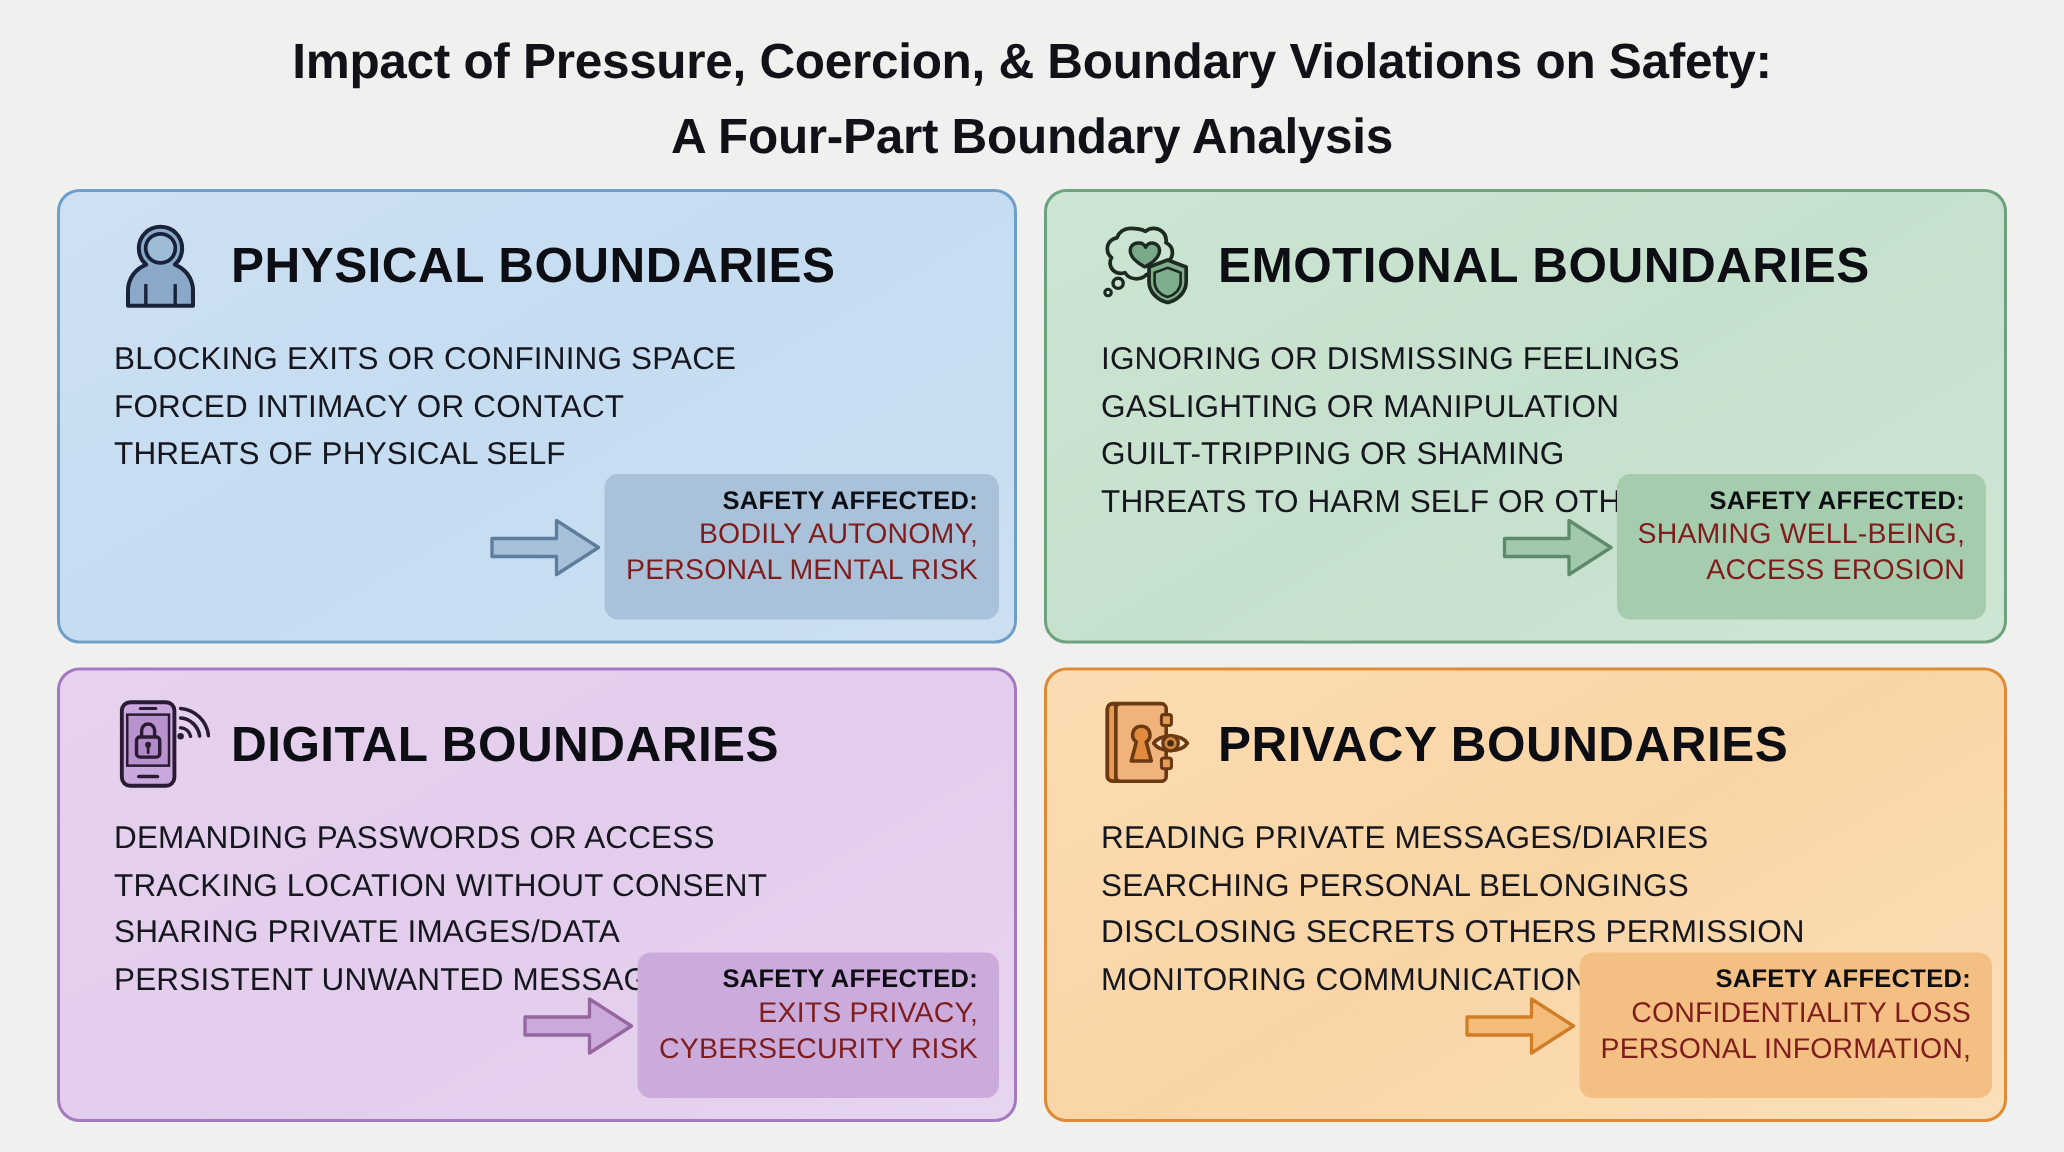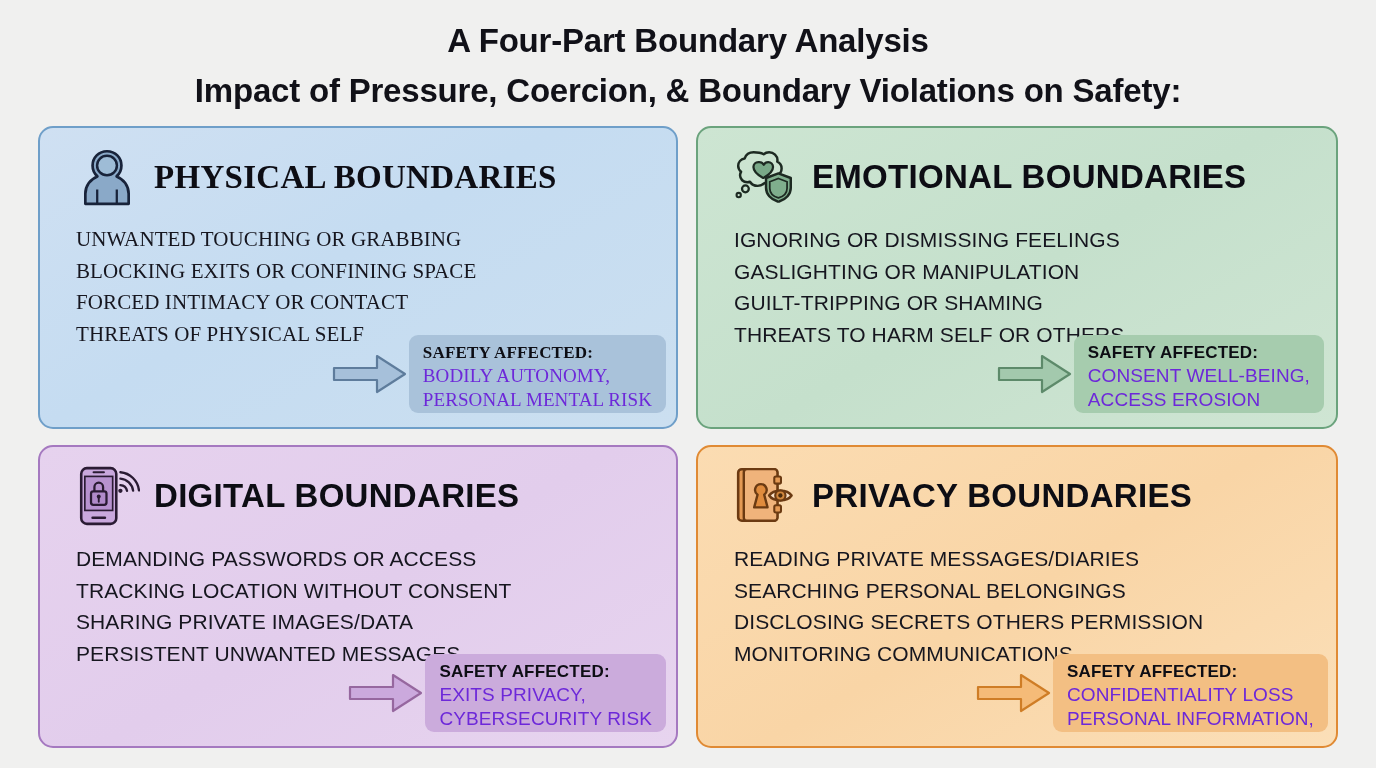--- a/index.html
+++ b/index.html
@@ -46,21 +46,21 @@
   }
 
   .card {
     position:relative;
     border-radius:15px;
     border:2px solid;
     overflow:hidden;
   }
 
   
-  .card.physical  { background:linear-gradient(150deg,#cfe0f2 0%,#c5dcf1 45%,#cbdff0 100%); border-color:#6f9fc9;font-family:Liberation Serif, serif; }
+  .card.physical  { background:linear-gradient(150deg,#cfe0f2 0%,#c5dcf1 45%,#cbdff0 100%); border-color:#6f9fc9; }
   .card.emotional { background:linear-gradient(150deg,#cde5d2 0%,#c5e0cc 50%,#cfe5d3 100%); border-color:#6ba37d; }
   .card.digital   { background:linear-gradient(150deg,#e6d2ee 0%,#e2cdec 50%,#e7d4ef 100%); border-color:#a579c0; }
   .card.privacy   { background:linear-gradient(150deg,#fbdcb2 0%,#f9d5a6 50%,#fbdfb8 100%); border-color:#e08a34; }
 
   
   .card-head {
     display:flex;
     align-items:center;
     gap:14px;
     padding:16px 0 0 34px;
@@ -100,77 +100,76 @@
     right:0;
     bottom:14px;
     display:flex;
     align-items:center;
     gap:0px;
   }
   .arrow { width:78px; height:46px; flex:0 0 78px; display:block; }
 
   .safety-badge {
     border-radius:9px;
-    padding:7px 14px 1px 14px;
-    text-align:left;
+    padding:7px 14px 20px 14px;
+    text-align:right;
     min-width:226px;
   }
   .safety-label {
     display:block;
     font-size:17px;
     font-weight:700;
     letter-spacing:0.2px;
     line-height:22px;
     color:#0d0d14;
     white-space:nowrap;
   }
   .safety-value {
     display:block;
     font-size:19px;
     line-height:24px;
     letter-spacing:0.1px;
-    color:#6d28d9;
+    color:#7f1d1d;
     white-space:nowrap;
   }
 
   .physical  .safety-badge { background:#a9c2da; }
   .emotional .safety-badge { background:#a6ccae; }
   .digital   .safety-badge { background:#cbabdc; }
   .privacy   .safety-badge { background:#f3bf83; }
 
   
   .physical  .safety-row { right:10px; }
   .emotional .safety-row { right:12px; }
   .digital   .safety-row { right:10px; }
   .privacy   .safety-row { right:8px; }
 </style>
 </head>
 <body>
 
 <div class="title-block">
+  <div class="title-line">Impact of Pressure, Coercion, &amp; Boundary Violations on Safety:</div>
   <div class="title-line">A Four-Part Boundary Analysis</div>
-  <div class="title-line">Impact of Pressure, Coercion, &amp; Boundary Violations on Safety:</div>
 </div>
 
 <div class="grid">
 
   <div class="card physical">
     <div class="card-head">
       <span class="card-icon">
         <svg viewBox="0 0 64 64">
           <path d="M32 7c-8 0-14 6.2-14 13.9 0 4.2 1.8 8 4.7 10.5C16 34 11 40.4 11 48.2V58h42v-9.8c0-7.8-5-14.2-11.7-16.8 2.9-2.5 4.7-6.3 4.7-10.5C46 13.2 40 7 32 7z" fill="#8aa9c8" stroke="#18233a" stroke-width="2.6" stroke-linejoin="round"></path>
           <path d="M32 11.5c-5.4 0-9.6 4.2-9.6 9.4 0 5.2 4.2 9.4 9.6 9.4s9.6-4.2 9.6-9.4c0-5.2-4.2-9.4-9.6-9.4z" fill="#9ebcd6" stroke="#18233a" stroke-width="2.4"></path>
           <line x1="22.5" y1="44" x2="22.5" y2="58" stroke="#18233a" stroke-width="2.2"></line>
           <line x1="41.5" y1="44" x2="41.5" y2="58" stroke="#18233a" stroke-width="2.2"></line>
         </svg>
       </span>
       <span class="card-title">PHYSICAL BOUNDARIES</span>
     </div>
     <ul class="bullets">
-      <li>UNWANTED TOUCHING OR GRABBING</li>
       <li>BLOCKING EXITS OR CONFINING SPACE</li>
       <li>FORCED INTIMACY OR CONTACT</li>
       <li>THREATS OF PHYSICAL SELF</li>
     </ul>
     <div class="safety-row">
       <svg class="arrow" viewBox="0 0 78 46">
         <path d="M3 17 H46 V5 L74 23 L46 41 V29 H3 Z" fill="#a6c0da" stroke="#5e7c9c" stroke-width="2.2" stroke-linejoin="round"></path>
       </svg>
       <div class="safety-badge">
         <span class="safety-label">SAFETY AFFECTED:</span>
@@ -199,21 +198,21 @@
       <li>GASLIGHTING OR MANIPULATION</li>
       <li>GUILT-TRIPPING OR SHAMING</li>
       <li>THREATS TO HARM SELF OR OTHERS</li>
     </ul>
     <div class="safety-row">
       <svg class="arrow" viewBox="0 0 78 46">
         <path d="M3 17 H46 V5 L74 23 L46 41 V29 H3 Z" fill="#a3c9ad" stroke="#5d8a6a" stroke-width="2.2" stroke-linejoin="round"></path>
       </svg>
       <div class="safety-badge">
         <span class="safety-label">SAFETY AFFECTED:</span>
-        <span class="safety-value">CONSENT WELL-BEING,</span>
+        <span class="safety-value">SHAMING WELL-BEING,</span>
         <span class="safety-value">ACCESS EROSION</span>
       </div>
     </div>
   </div>
 
   <div class="card digital">
     <div class="card-head">
       <span class="card-icon">
         <svg viewBox="0 0 64 64">
           <rect x="7" y="5" width="34" height="54" rx="5.5" fill="#c9a8dd" stroke="#2a1b33" stroke-width="2.5"></rect>

